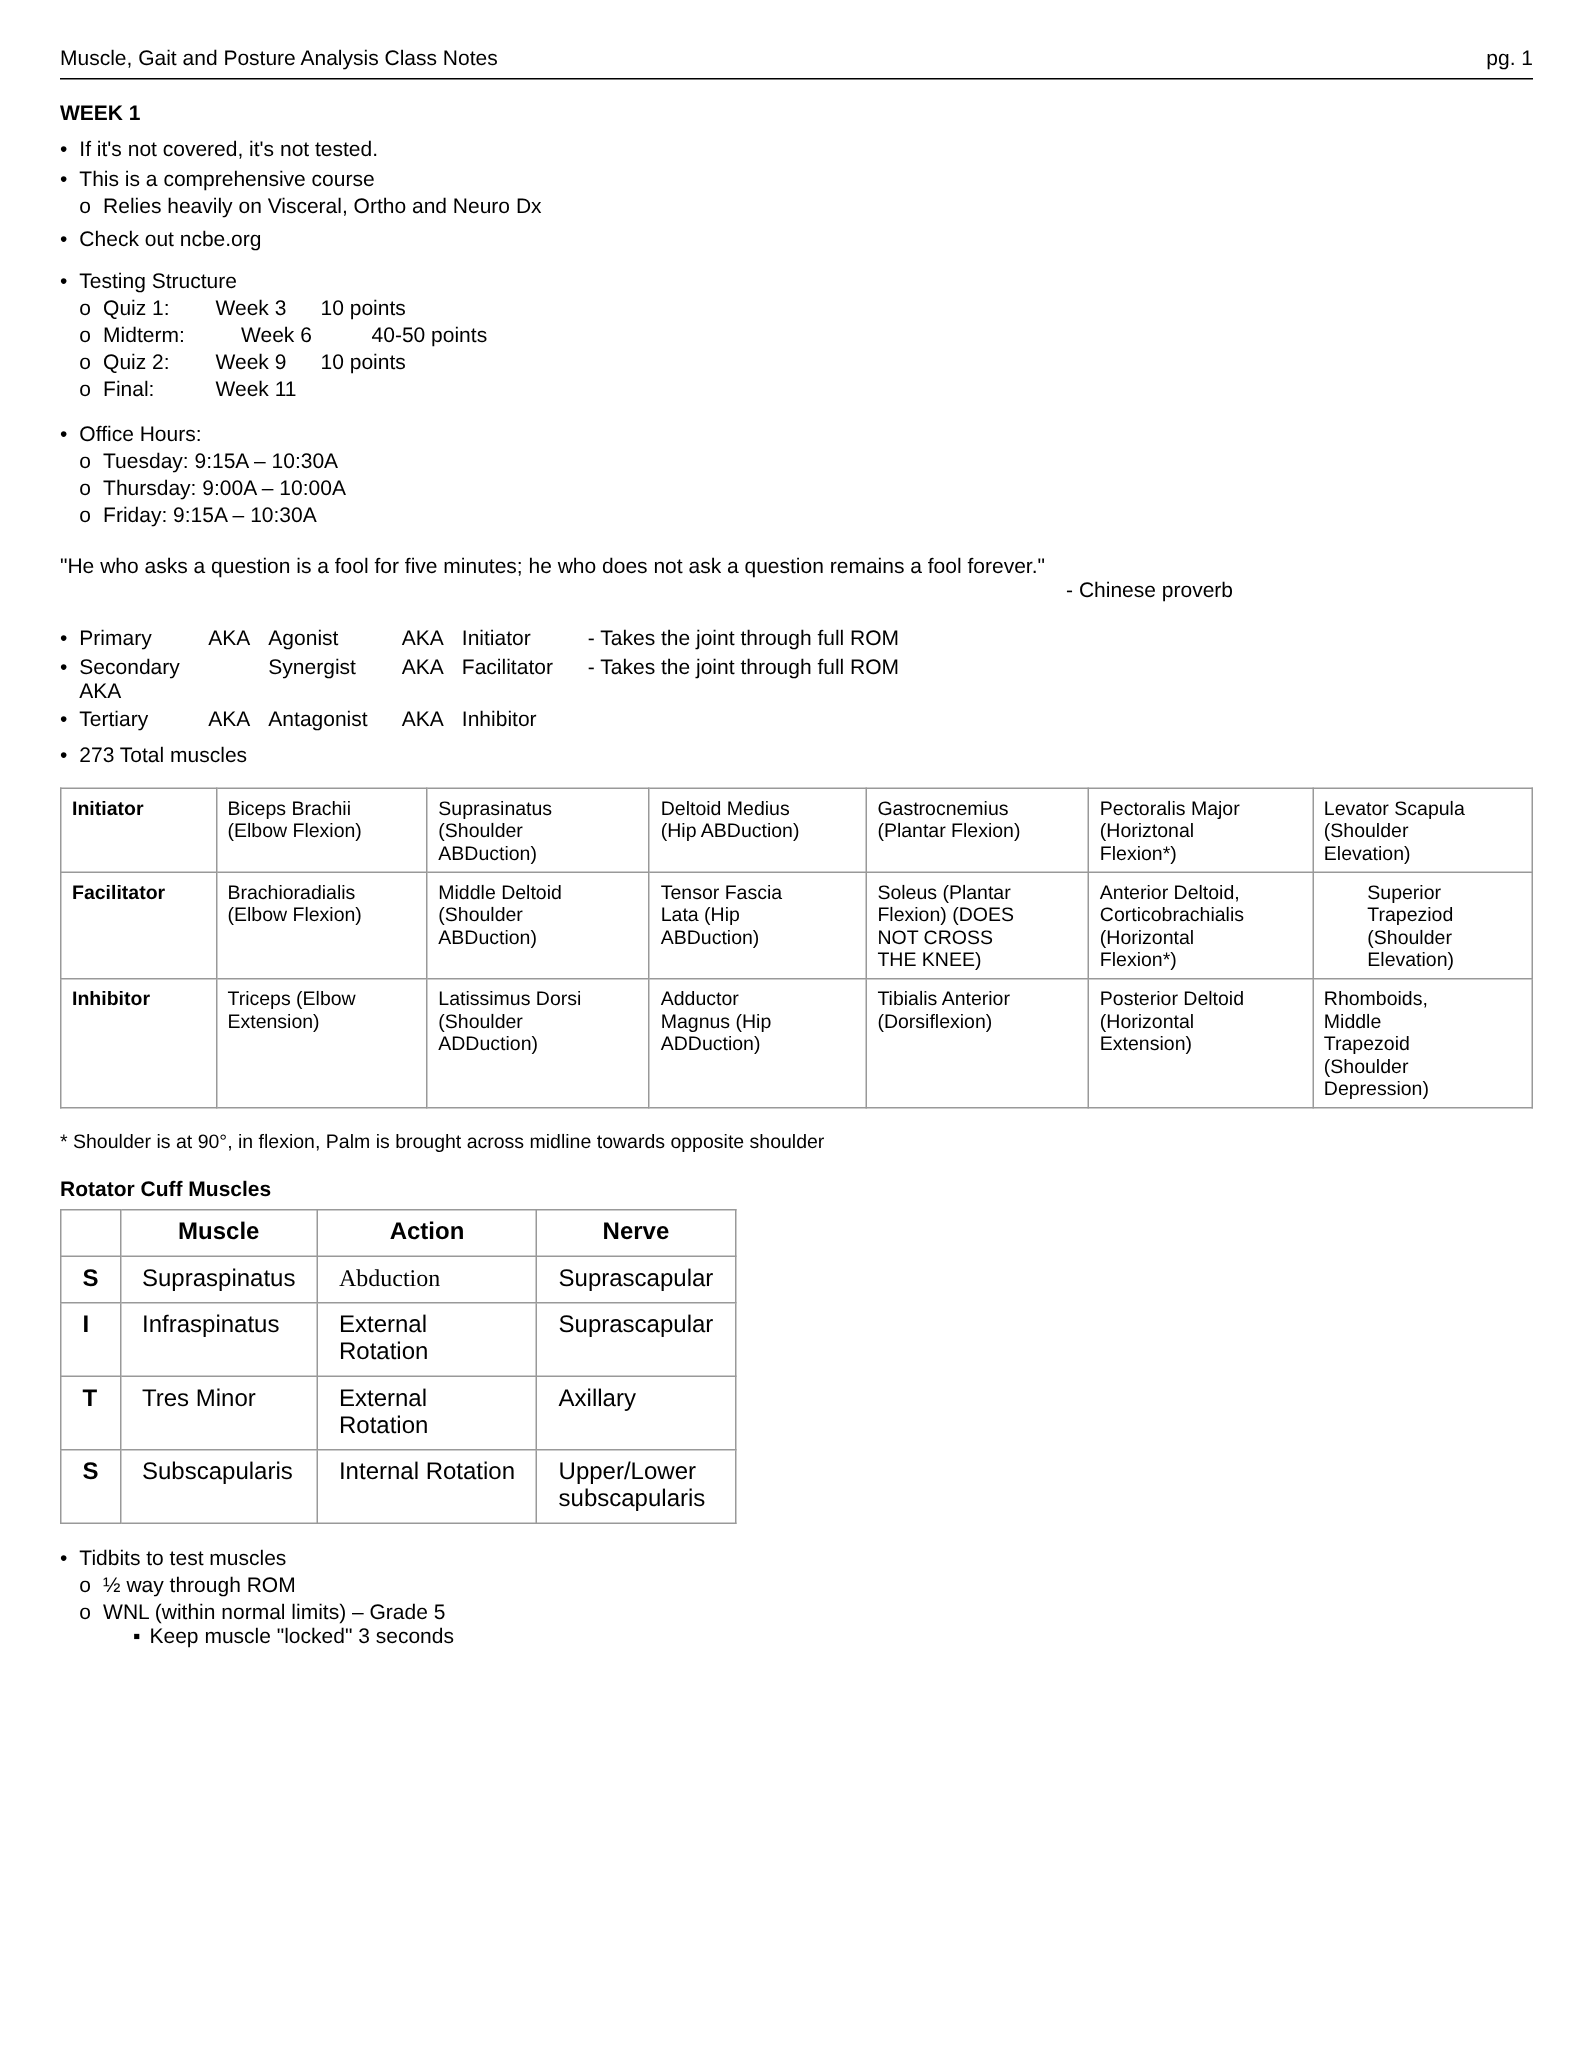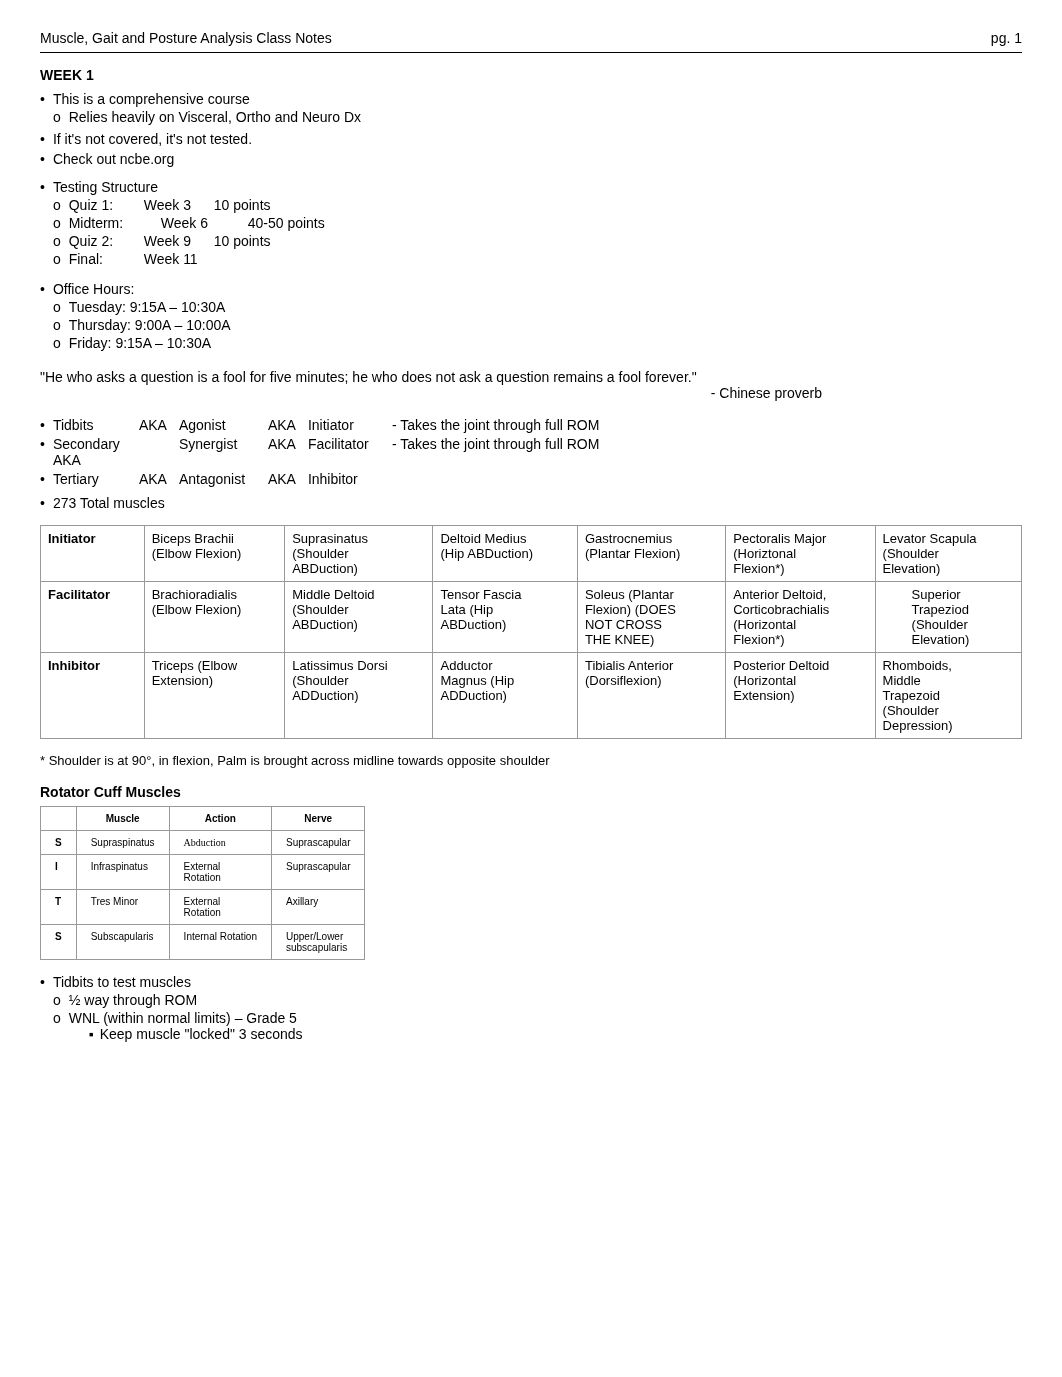--- a/index.html
+++ b/index.html
@@ -103,21 +103,21 @@
 
     
     .section-title {
       font-weight: bold;
       margin-top: 16px;
       margin-bottom: 6px;
     }
     .rotator-table {
       border-collapse: collapse;
       margin-bottom: 14px;
-      font-size: 10px;
+      font-size: 16px;
     }
     .rotator-table td, .rotator-table th {
       border: 1px solid #999;
       padding: 6px 14px;
       vertical-align: top;
     }
     .rotator-table th {
       font-weight: bold;
       background: #fff;
     }
@@ -135,31 +135,31 @@
 
 <div class="header-line">
   <span>Muscle, Gait and Posture Analysis Class Notes</span>
   <span>pg. 1</span>
 </div>
 
 <div class="week-title">WEEK 1</div>
 
 <ul class="main-list">
   <li>
+    <span>If it's not covered, it's not tested.</span>
+  </li>
+  <li>
     <div>
       <span>This is a comprehensive course</span>
       <ul class="sub-list">
         <li>
           <span>Relies heavily on Visceral, Ortho and Neuro Dx</span>
         </li>
       </ul>
     </div>
-  </li>
-  <li>
-    <span>If it's not covered, it's not tested.</span>
   </li>
   <li>
     <span>Check out ncbe.org</span>
   </li>
 </ul>
 
 <ul class="main-list">
   <li>
     <div>
       <span>Testing Structure</span>
@@ -216,21 +216,21 @@
 </ul>
 
 <div class="quote-block">
   <div class="quote-line">"He who asks a question is a fool for five minutes; he who does not ask a question remains a fool forever."</div>
   <div class="quote-attribution">- Chinese proverb</div>
 </div>
 
 <div>
   <div class="bullet-row">
     <span style="display:inline-flex; align-items:baseline; gap:4px; flex-wrap:nowrap">
-      <span style="width:82px">Tidbits</span>
+      <span style="width:82px">Primary</span>
       <span style="width:36px">AKA</span>
       <span style="width:85px">Agonist</span>
       <span style="width:36px">AKA</span>
       <span style="width:80px">Initiator</span>
       <span>- Takes the joint through full ROM</span>
     </span>
   </div>
   <div class="bullet-row">
     <span style="display:inline-flex; align-items:baseline; gap:4px; flex-wrap:nowrap">
       <span style="width:82px">Secondary AKA</span>

